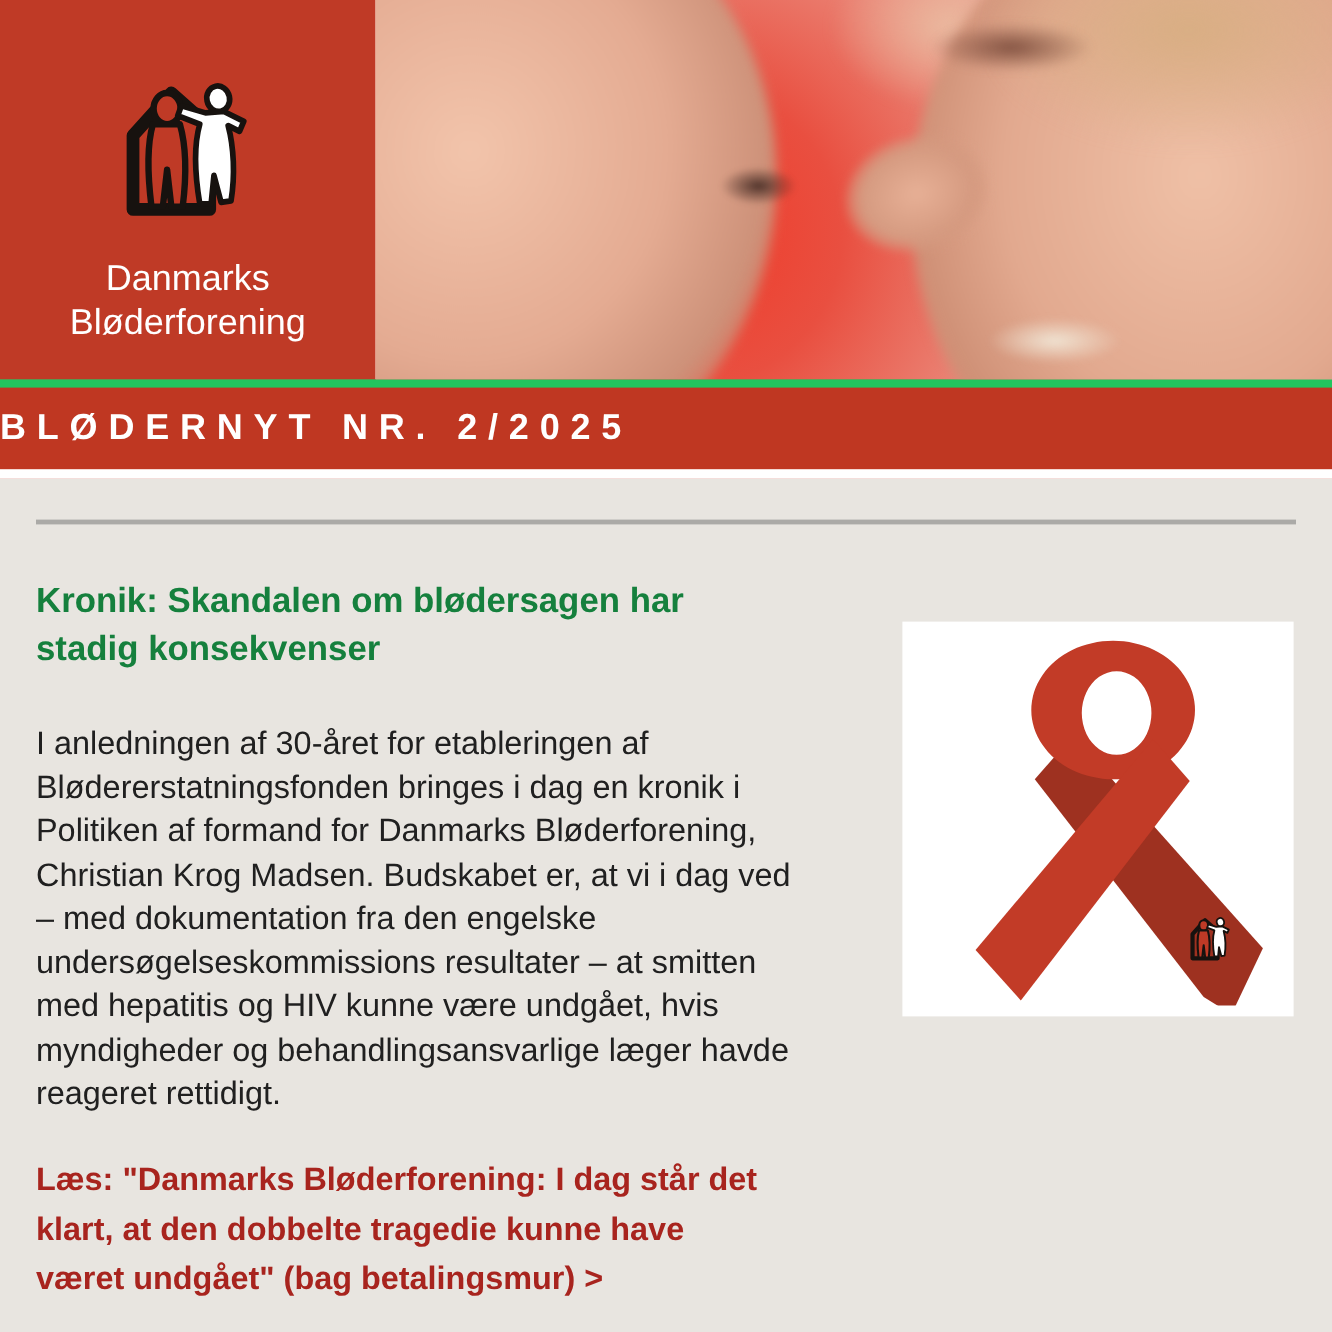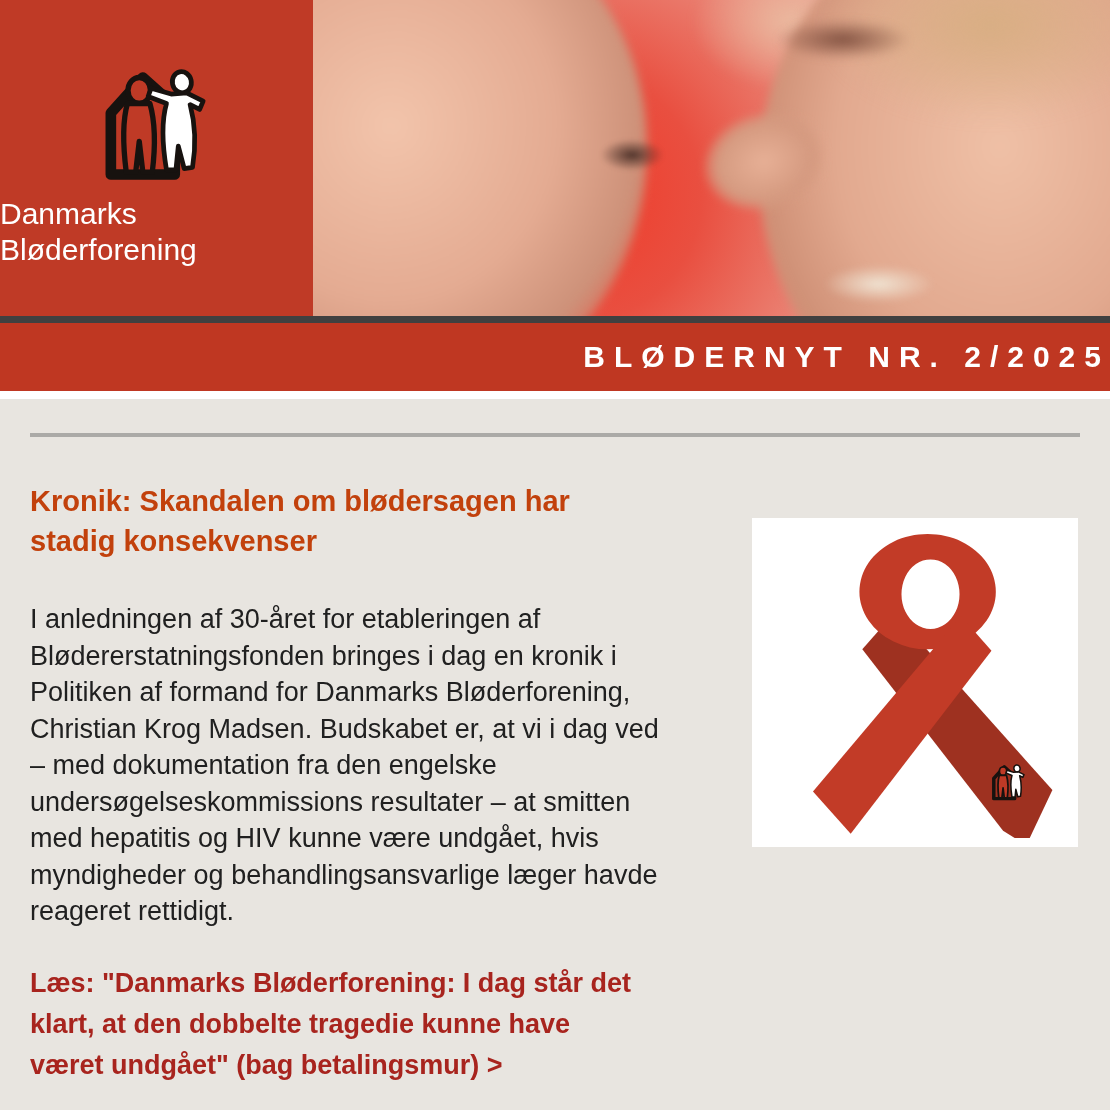--- a/index.html
+++ b/index.html
@@ -5,21 +5,21 @@
   html,body{margin:0;padding:0;background:#fff;}
   .page{position:relative;width:1110px;height:1110px;overflow:hidden;
         background:var(--background,#e8e5e0);
         font-family:"Liberation Sans","DejaVu Sans",sans-serif;}
 
   
   .header{display:flex;height:316px;background:#fff;}
   .logo-block{width:313px;flex:0 0 313px;background:var(--brand-red,#bf3a26);
               display:block;text-decoration:none;}
   .logo-mark{display:block;margin:38px auto 0;width:142px;height:150px;}
-  .logo-text{margin-top:8px;text-align:left;color:#fff;font-size:30px;
+  .logo-text{margin-top:27px;text-align:center;color:#fff;font-size:30px;
              line-height:36px;white-space:pre-line;}
 
   
   .photo{position:relative;flex:1;overflow:hidden;
          background:radial-gradient(circle at 33% 62%, #f03a28 0%, #e94f40 22%,
                     #eb9d8f 55%, #f2cfc4 80%, #f5ded6 100%);}
   .pshape{position:absolute;border-radius:50%;}
   .child-face{left:-14%;top:-30%;width:56%;height:158%;transform:rotate(6deg);
       background:radial-gradient(ellipse at 42% 45%, #f2c4ab 0%, #e4ab92 45%, #cd9179 68%, rgba(205,145,121,0) 85%);
       filter:blur(5px);}
@@ -33,30 +33,30 @@
   .touch-foreheads{left:48%;top:-14%;width:24%;height:42%;
       background:radial-gradient(ellipse, #eab99f 0%, rgba(234,185,159,0) 75%);filter:blur(6px);}
   .mother-brow{left:58%;top:6%;width:17%;height:13%;
       background:radial-gradient(ellipse, rgba(108,62,48,.8) 0%, rgba(108,62,48,0) 70%);filter:blur(4px);}
   .child-lash{left:36%;top:44%;width:8%;height:10%;
       background:radial-gradient(ellipse, rgba(59,36,30,.85) 0%, rgba(59,36,30,0) 70%);filter:blur(2px);}
   .mother-smile{left:64%;top:84%;width:14%;height:12%;
       background:radial-gradient(ellipse, rgba(240,230,214,.95) 0%, rgba(240,230,214,0) 70%);filter:blur(3px);}
 
   
-  .banner{height:68px;border-top:7px solid #404040;border-bottom:8px solid #fff;
+  .banner{height:68px;border-top:7px solid #22c55e;border-bottom:8px solid #fff;
           background:var(--banner-red,#bf3722);
-          display:flex;align-items:center;justify-content:flex-end;}
+          display:flex;align-items:center;justify-content:flex-start;}
   .banner-title{color:#fff;font-weight:bold;font-size:30px;letter-spacing:9px;}
 
   
   .content{position:relative;height:711px;}
   .divider{border:0;height:4px;background:#abaaa7;margin:34px 30px 0 30px;}
   .article{margin:44px 0 0 30px;width:712px;}
-  .article h1{margin:0;font-size:29px;line-height:40px;color:#c2410c;
+  .article h1{margin:0;font-size:29px;line-height:40px;color:#15803d;
               font-weight:bold;white-space:pre-line;}
   .article p{margin:40px 0 17px;font-size:27px;line-height:36.5px;color:#202020;
              white-space:pre-line;}
   .article-link{display:block;margin-top:33px;font-size:27px;line-height:41px;
                 color:var(--link-red,#a8241e);font-weight:bold;white-space:pre-line;
                 text-decoration:none;cursor:pointer;}
 
   .article-image{position:absolute;left:752px;top:85px;width:326px;height:329px;background:#fff;}
   .ribbon-svg{display:block;margin:8px 0 0 18px;width:292px;height:312px;}
 

